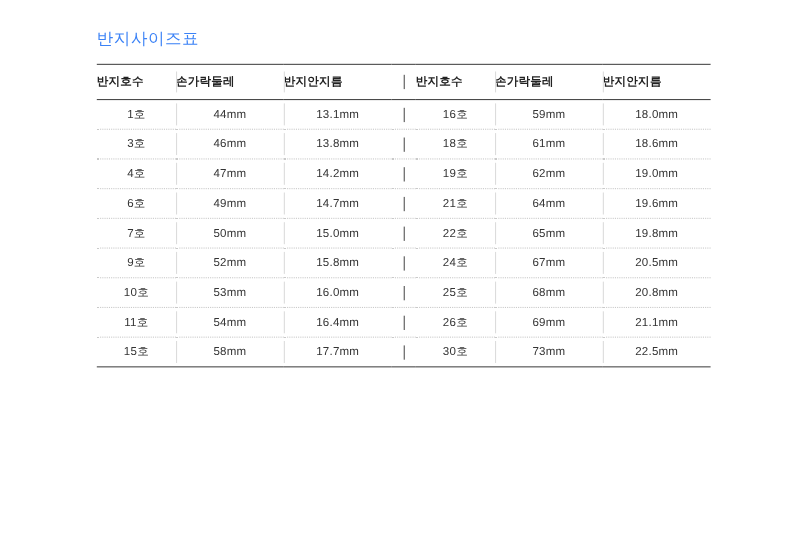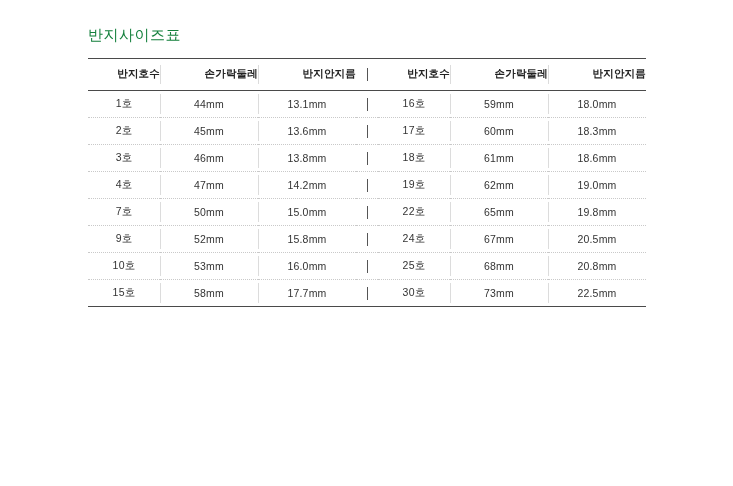--- a/index.html
+++ b/index.html
@@ -20,39 +20,39 @@
     height: 486px;
     box-sizing: border-box;
   }
   .title {
     position: absolute;
     left: 88px;
     top: 26px;
     font-size: 15px;
     font-weight: 400;
     letter-spacing: 0.5px;
-    color: #15803d;
+    color: #3b82f6;
   }
   .table-wrap {
     position: absolute;
     left: 88px;
     top: 58px;
     width: 558px;
   }
   table.size-table {
     border-collapse: collapse;
     width: 558px;
     table-layout: fixed;
   }
   table.size-table thead th {
     font-size: 10.5px;
     font-weight: 700;
     color: #222222;
     padding: 8px 0 9px 0;
-    text-align: right;
+    text-align: left;
     border-top: 1px solid #4a4a4a;
     border-bottom: 1px solid #4a4a4a;
     background: #ffffff;
     letter-spacing: 0.2px;
   }
   table.size-table tbody td {
     font-size: 10.5px;
     color: #333333;
     padding: 6px 0 6px 0;
     text-align: center;
@@ -142,31 +142,20 @@
             <td class="colsep">44mm</td>
             <td class="colsep">13.1mm</td>
             <td class="mid-sep">
               <span class="bar"></span>
             </td>
             <td class="num">16호</td>
             <td class="colsep">59mm</td>
             <td class="colsep">18.0mm</td>
           </tr>
           <tr>
-            <td class="num">2호</td>
-            <td class="colsep">45mm</td>
-            <td class="colsep">13.6mm</td>
-            <td class="mid-sep">
-              <span class="bar"></span>
-            </td>
-            <td class="num">17호</td>
-            <td class="colsep">60mm</td>
-            <td class="colsep">18.3mm</td>
-          </tr>
-          <tr>
             <td class="num">3호</td>
             <td class="colsep">46mm</td>
             <td class="colsep">13.8mm</td>
             <td class="mid-sep">
               <span class="bar"></span>
             </td>
             <td class="num">18호</td>
             <td class="colsep">61mm</td>
             <td class="colsep">18.6mm</td>
           </tr>
@@ -175,20 +164,31 @@
             <td class="colsep">47mm</td>
             <td class="colsep">14.2mm</td>
             <td class="mid-sep">
               <span class="bar"></span>
             </td>
             <td class="num">19호</td>
             <td class="colsep">62mm</td>
             <td class="colsep">19.0mm</td>
           </tr>
           <tr>
+            <td class="num">6호</td>
+            <td class="colsep">49mm</td>
+            <td class="colsep">14.7mm</td>
+            <td class="mid-sep">
+              <span class="bar"></span>
+            </td>
+            <td class="num">21호</td>
+            <td class="colsep">64mm</td>
+            <td class="colsep">19.6mm</td>
+          </tr>
+          <tr>
             <td class="num">7호</td>
             <td class="colsep">50mm</td>
             <td class="colsep">15.0mm</td>
             <td class="mid-sep">
               <span class="bar"></span>
             </td>
             <td class="num">22호</td>
             <td class="colsep">65mm</td>
             <td class="colsep">19.8mm</td>
           </tr>
@@ -208,20 +208,31 @@
             <td class="colsep">53mm</td>
             <td class="colsep">16.0mm</td>
             <td class="mid-sep">
               <span class="bar"></span>
             </td>
             <td class="num">25호</td>
             <td class="colsep">68mm</td>
             <td class="colsep">20.8mm</td>
           </tr>
           <tr>
+            <td class="num">11호</td>
+            <td class="colsep">54mm</td>
+            <td class="colsep">16.4mm</td>
+            <td class="mid-sep">
+              <span class="bar"></span>
+            </td>
+            <td class="num">26호</td>
+            <td class="colsep">69mm</td>
+            <td class="colsep">21.1mm</td>
+          </tr>
+          <tr>
             <td class="num">15호</td>
             <td class="colsep">58mm</td>
             <td class="colsep">17.7mm</td>
             <td class="mid-sep">
               <span class="bar"></span>
             </td>
             <td class="num">30호</td>
             <td class="colsep">73mm</td>
             <td class="colsep">22.5mm</td>
           </tr>

